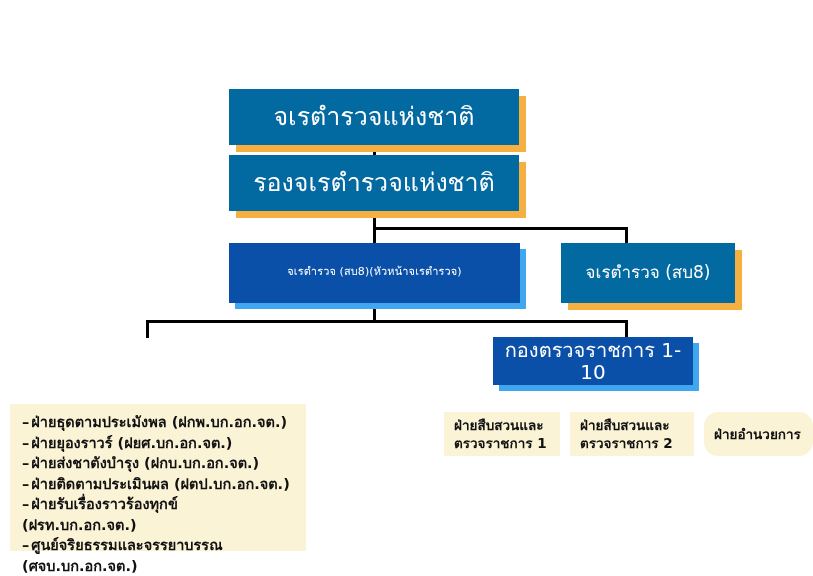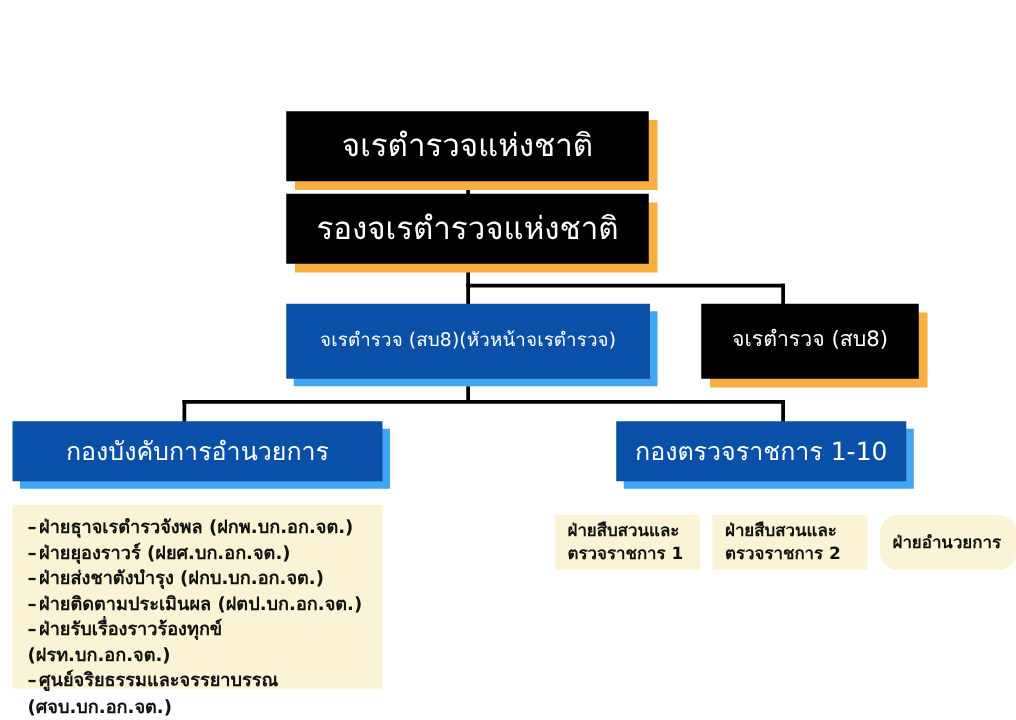--- a/index.html
+++ b/index.html
@@ -27,21 +27,21 @@
     align-items: center;
     justify-content: center;
     text-align: center;
     color: #ffffff;
     line-height: 1.12;
     z-index: 3;
   }
 
   
   .node-red {
-    background: #000000;
+    background: #0369a1;
     box-shadow: 7px 7px 0 0 #f5b041;
   }
   
   .node-blue {
     background: #0b50a8;
     box-shadow: 6px 6px 0 0 #41a6f0;
   }
 
   
   #node-chief {
@@ -51,39 +51,39 @@
   #node-deputy {
     left: 229px; top: 155px; width: 290px; height: 56px;
     font-size: 25px;
     justify-content: center;
   }
   #node-office {
     left: 229px; top: 243px; width: 291px; height: 60px;
     padding: 2px 4px 4px;
   }
   #node-office .line-small {
-    font-size: 15px;
+    font-size: 11px;
     font-weight: 400;
     letter-spacing: 0.1px;
   }
   #node-office .line-big {
     font-size: 24px;
     font-weight: 700;
     margin-top: 1px;
   }
   #node-inspector {
     left: 561px; top: 243px; width: 174px; height: 60px;
     font-size: 17px;
   }
   #node-admin-div {
     left: 10px; top: 337px; width: 296px; height: 48px;
     font-size: 20px;
   }
   #node-inspect-div {
-    left: 493px; top: 337px; width: 232px; height: 48px;
+    left: 493px; top: 337px; width: 200px; height: 48px;
     font-size: 20px;
   }
 
   
   #panel-admin-list {
     position: absolute;
     left: 10px; top: 404px;
     width: 296px; height: 147px;
     background: #fbf3d5;
     box-sizing: border-box;
@@ -177,31 +177,28 @@
   </div>
 
   <div class="node node-blue" id="node-office">
     <span class="line-small">จเรตำรวจ (สบ8)(หัวหน้าจเรตำรวจ)</span>
   </div>
 
   <div class="node node-red" id="node-inspector">
     <span>จเรตำรวจ (สบ8)</span>
   </div>
 
-  <div class="node node-blue" id="node-admin-div">
-    <span>กองบังคับการอำนวยการ</span>
-  </div>
 
   <div class="node node-blue" id="node-inspect-div">
     <span>กองตรวจราชการ 1-10</span>
   </div>
 
   <div id="panel-admin-list">
     <ul>
-      <li><span class="dash">–</span><span>ฝ่ายธุาจเรตำรวจังพล (ฝกพ.บก.อก.จต.)</span></li>
+      <li><span class="dash">–</span><span>ฝ่ายธุดตามประเมังพล (ฝกพ.บก.อก.จต.)</span></li>
       <li><span class="dash">–</span><span>ฝ่ายยุองราวร์ (ฝยศ.บก.อก.จต.)</span></li>
       <li><span class="dash">–</span><span>ฝ่ายส่งชาตังบำรุง (ฝกบ.บก.อก.จต.)</span></li>
       <li><span class="dash">–</span><span>ฝ่ายติดตามประเมินผล (ฝตป.บก.อก.จต.)</span></li>
       <li><span class="dash">–</span><span>ฝ่ายรับเรื่องราวร้องทุกข์ (ฝรท.บก.อก.จต.)</span></li>
       <li><span class="dash">–</span><span>ศูนย์จริยธรรมและจรรยาบรรณ
  (ศจบ.บก.อก.จต.)</span></li>
     </ul>
   </div>
 
   <div class="cream-cell" id="cream-cell-0">ฝ่ายสืบสวนและ

